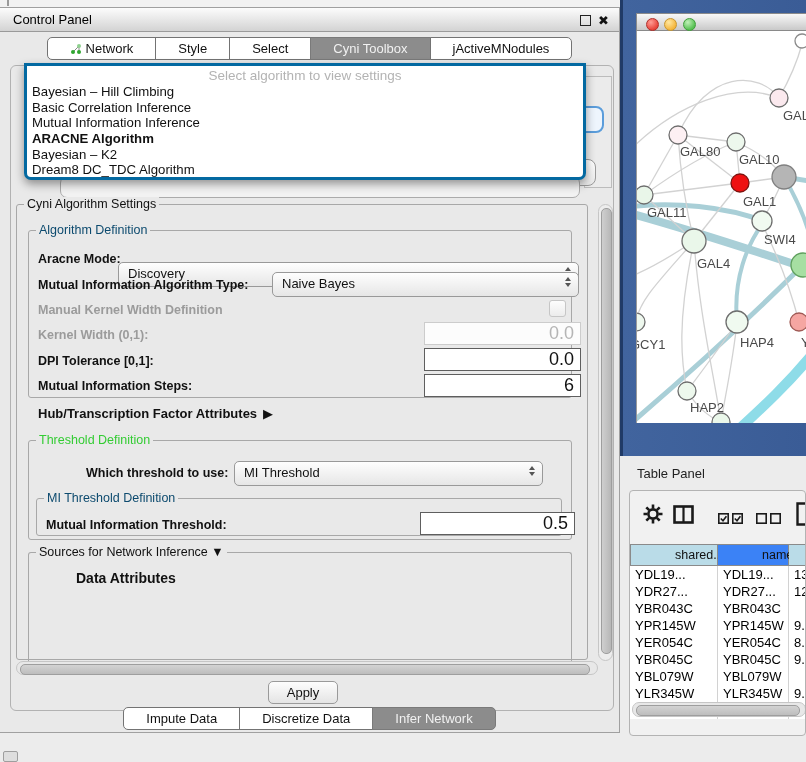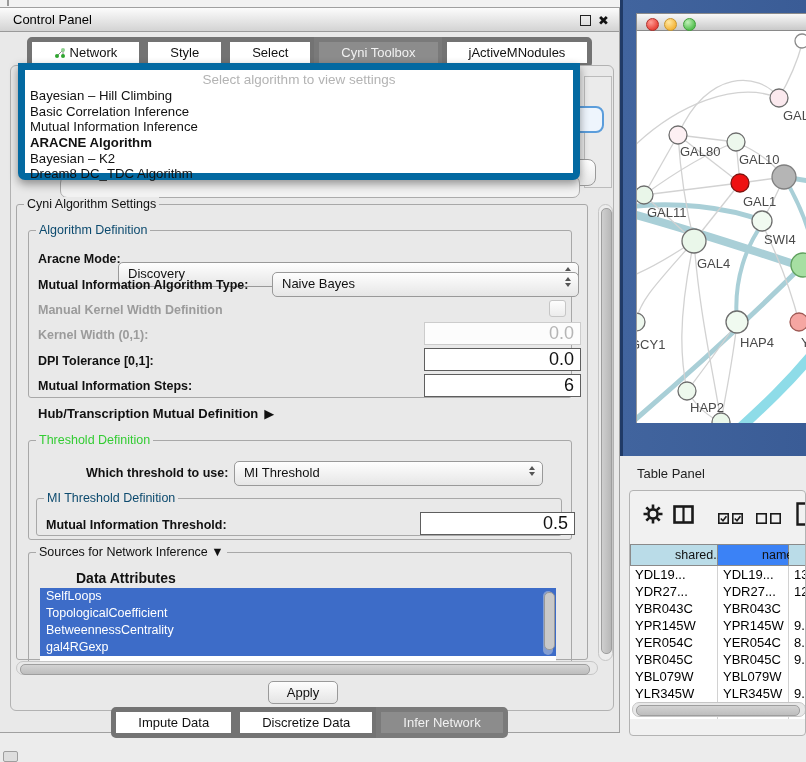--- a/index.html
+++ b/index.html
@@ -12,32 +12,32 @@
   .cp{left:0;top:7px;width:620px;height:726px;background:#e9e9e9;border:1px solid #a0a0a0;border-left:none;}
   .cp-titlebar{left:0;top:0;width:100%;height:24px;background:linear-gradient(#fcfcfc,#d3d3d3);
                border-bottom:1px solid #9a9a9a;line-height:24px;padding-left:13px;font-size:13px;color:#000;}
   .winbtns{position:absolute;right:10px;top:0;height:24px;display:flex;align-items:center;gap:7px;}
   .floatbtn{display:inline-block;width:9px;height:9px;border:1.5px solid #222;background:transparent;}
   .closebtn{font-size:13px;font-weight:bold;color:#111;line-height:1;}
   
   .tabrow{left:0;right:0;display:flex;justify-content:center;}
   .tabrow-top{top:29px;}
   .tabrow-bottom{top:699px;}
-  .tab{height:21px;line-height:21px;padding:0 22px;background:#fff;border:5px solid #737373;margin-left:-1px;
+  .tab{height:21px;line-height:21px;padding:0 22px;background:#fff;border:1px solid #737373;margin-left:-1px;
        font-size:13px;color:#111;display:flex;align-items:center;gap:4px;}
   .tab:first-child{border-radius:5px 0 0 5px;margin-left:0;}
   .tab:last-child{border-radius:0 5px 5px 0;}
   .tab.sel{background:#8c8c8c;color:#f1f1f1;border-color:#7a7a7a;}
   
   .contentbox{left:10px;top:57px;width:604px;height:646px;border:1px solid #b2b2b2;border-radius:6px;background:#e9e9e9;}
   .bgroup{left:584px;top:68px;width:28px;height:112px;border:1px solid #bcbcbc;background:#ebebeb;}
   .bcombo-blue{left:560px;top:98px;width:44px;height:27px;border:2px solid #5b9ddb;border-radius:8px;background:#eef5fd;}
   .bcombo2{left:548px;top:151px;width:48px;height:27px;border:1px solid #9a9a9a;border-radius:8px;background:linear-gradient(#fff,#e8e8e8);}
   .bcombo3{left:60px;top:168px;width:520px;height:22px;border:1px solid #ababab;border-radius:7px;background:#f2f2f2;}
-  .popup{left:18px;top:55px;width:562px;height:117px;background:#fff;border:7px solid #0369a1;
+  .popup{left:24px;top:55px;width:562px;height:117px;background:#fff;border:3px solid #0369a1;
          border-radius:0 0 7px 7px;box-shadow:0 4px 10px rgba(0,0,0,.4);z-index:5;}
   .popup .ph{height:18px;line-height:20px;text-align:center;color:#b3b3b3;font-size:13.5px;}
   .popup .item{height:15.7px;line-height:15.7px;padding-left:5px;font-size:13.2px;white-space:nowrap;}
   .popup .item.bold{font-weight:bold;}
   
   .gbox{border:1px solid #a8a8a8;border-radius:3px;}
   .glabel{position:absolute;top:-8px;left:7px;background:#e9e9e9;padding:0 3px;font-size:12.5px;line-height:14px;}
   .glabel.blue{color:#0c4a6e;}
   .glabel.green{color:#33cc33;}
   .flabel{position:absolute;font-weight:bold;font-size:12.5px;white-space:nowrap;}
@@ -171,21 +171,21 @@
     <span class="flabel dis" style="left:38px;top:295px;">Manual Kernel Width Definition</span>
     <div class="cbox" style="left:549px;top:292px;"></div>
     <span class="flabel dis" style="left:38px;top:320px;">Kernel Width (0,1):</span>
     <input class="tf dis" style="left: 424px; top: 314px; width: 143px;" value="0.0">
     <span class="flabel" style="left:38px;top:346px;">DPI Tolerance [0,1]:</span>
     <input class="tf" style="left: 424px; top: 340px; width: 143px;" value="0.0">
     <span class="flabel" style="left:38px;top:371px;">Mutual Information Steps:</span>
     <input class="tf" style="left: 424px; top: 366px; width: 143px;" value="6">
 
     <span class="flabel" style="left:38px;top:398px;font-size:13px;">
-      <span>Hub/Transcription Mutual Definition</span><span class="hubarrow">▶</span>
+      <span>Hub/Transcription Factor Attributes</span><span class="hubarrow">▶</span>
     </span>
 
     <div class="abs gbox" style="left:28px;top:432px;width:544px;height:100px;">
       <span class="glabel green">Threshold Definition</span>
     </div>
     <span class="flabel" style="left:86px;top:458px;">Which threshold to use:</span>
     <div class="combo" style="left:234px;top:453px;width:298px;">
       <span>MI Threshold</span>
       <span class="arrs">
           <span class="tri-up"></span>
@@ -195,31 +195,20 @@
     <div class="abs gbox" style="left:36px;top:490px;width:526px;height:38px;">
       <span class="glabel blue">MI Threshold Definition</span>
     </div>
     <span class="flabel" style="left:46px;top:510px;">Mutual Information Threshold:</span>
     <input class="tf" style="left: 420px; top: 504px; width: 141px;" value="0.5">
 
     <div class="abs gbox" style="left:28px;top:544px;width:544px;height:112px;border-bottom:none;">
       <span class="glabel"><span>Sources for Network Inference</span> <span>▼</span></span>
     </div>
     <span class="flabel" style="left:36px;top:562px;font-size:14px;padding-left:40px;">Data Attributes</span>
-    <div class="abs attrlist">
-      <div>
-          <div class="aitem" style="background: rgb(61, 108, 200);">SelfLoops</div>
-          <div class="aitem" style="background: rgb(61, 108, 200);">TopologicalCoefficient</div>
-          <div class="aitem" style="background: rgb(61, 108, 200);">BetweennessCentrality</div>
-          <div class="aitem" style="background: rgb(61, 108, 200);">gal4RGexp</div>
-        </div>
-      <div class="lscroll">
-          <div class="lthumb"></div>
-        </div>
-    </div>
 
     <div class="abs vscroll" style="left:598px;top:196px;width:15px;height:457px;">
       <div class="thumb" style="height:444px;"></div>
     </div>
     <div class="abs hscroll" style="left:16px;top:653px;width:582px;height:14px;">
       <div class="thumb" style="width:568px;"></div>
     </div>
 
     <div class="abs applybtn">Apply</div>
 

